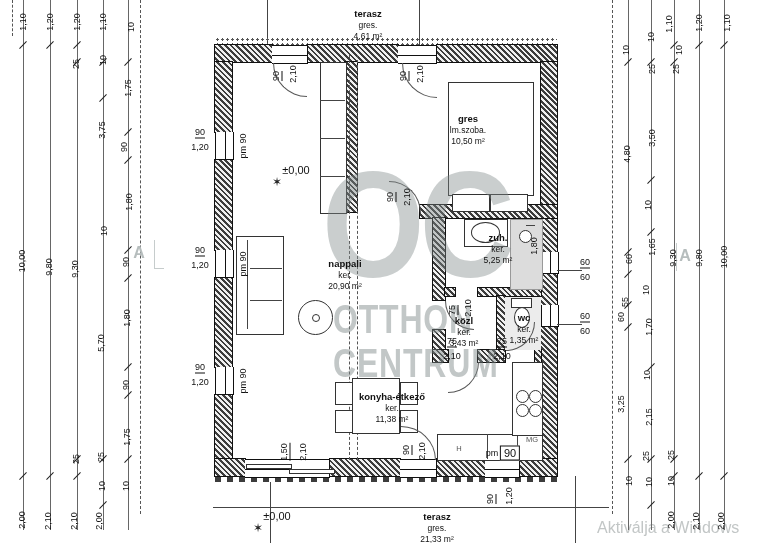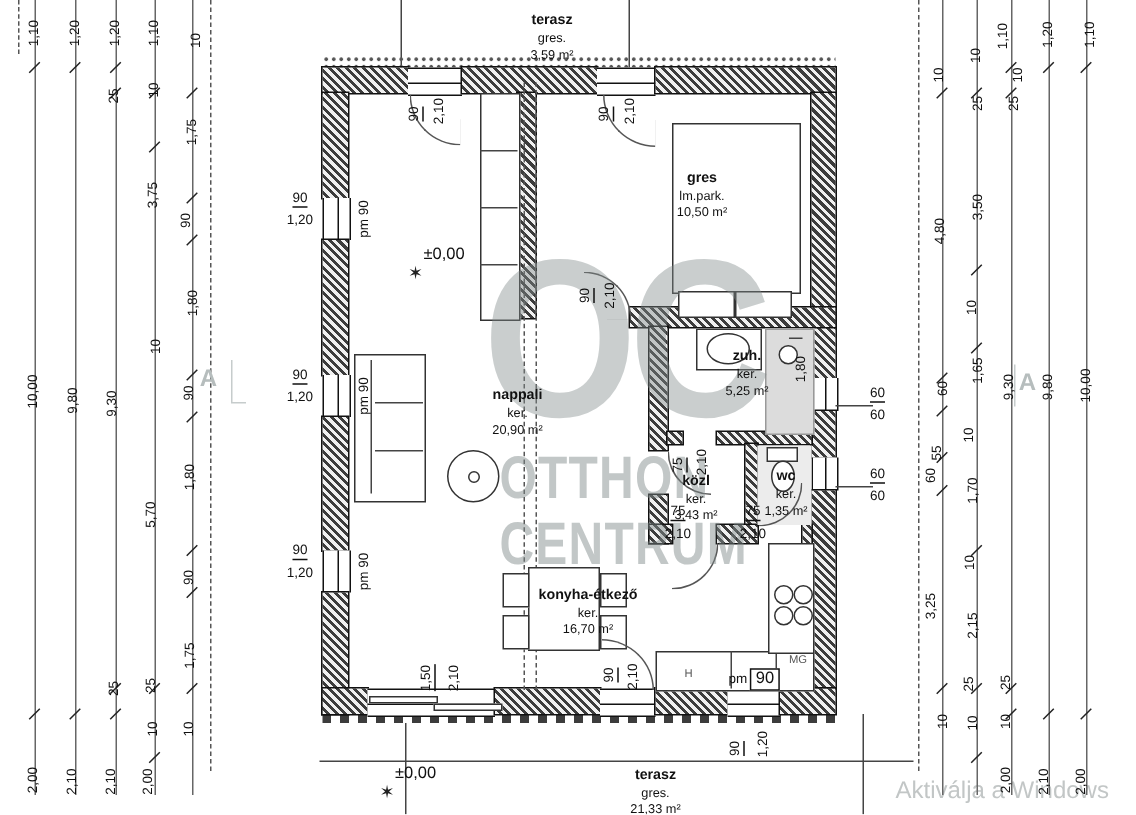--- a/index.html
+++ b/index.html
@@ -308,25 +308,25 @@
     <span class="lbl tiny" style="left: 532px; top: 440px;">MG</span>
     <span class="lbl level" style="left: 296px; top: 170px;">±0,00</span>
     <span class="lbl star" style="left: 277px; top: 182px;">✶</span>
     <span class="lbl level" style="left: 277px; top: 516px;">±0,00</span>
     <span class="lbl star" style="left: 258px; top: 528px;">✶</span>
     <span class="lbl amark" style="left: 139px; top: 253px;">A</span>
     <span class="lbl amark" style="left: 685px; top: 256px;">A</span>
     <div class="room" style="left: 368px; top: 8px;">
       <span class="rn">terasz</span>
       <span class="rm">gres.</span>
-      <span class="rm">3,59 m²</span>
+      <span class="rm">4,61 m²</span>
     </div>
     <div class="room" style="left: 468px; top: 113px;">
       <span class="rn">gres</span>
-      <span class="rm">lm.park.</span>
+      <span class="rm">lm.szoba.</span>
       <span class="rm">10,50 m²</span>
     </div>
     <div class="room" style="left: 345px; top: 258px;">
       <span class="rn">nappali</span>
       <span class="rm">ker.</span>
       <span class="rm">20,90 m²</span>
     </div>
     <div class="room" style="left: 498px; top: 232px;">
       <span class="rn">zuh.</span>
       <span class="rm">ker.</span>
@@ -338,20 +338,20 @@
       <span class="rm">3,43 m²</span>
     </div>
     <div class="room" style="left: 524px; top: 312px;">
       <span class="rn">wc</span>
       <span class="rm">ker.</span>
       <span class="rm">1,35 m²</span>
     </div>
     <div class="room" style="left: 392px; top: 391px;">
       <span class="rn">konyha-étkező</span>
       <span class="rm">ker.</span>
-      <span class="rm">16,70 m²</span>
+      <span class="rm">11,38 m²</span>
     </div>
     <div class="room" style="left: 437px; top: 511px;">
       <span class="rn">terasz</span>
       <span class="rm">gres.</span>
       <span class="rm">21,33 m²</span>
     </div>
   </div>
 
 </body></html>

